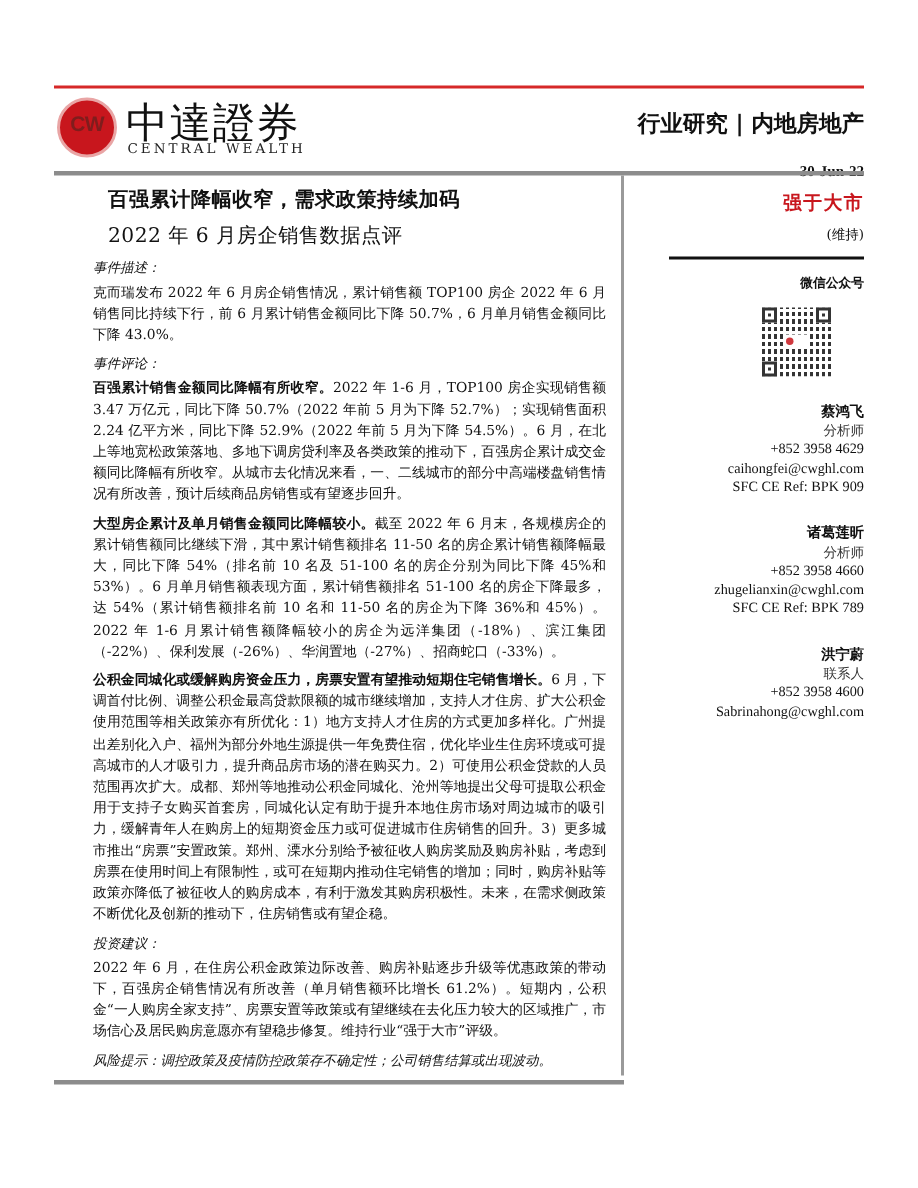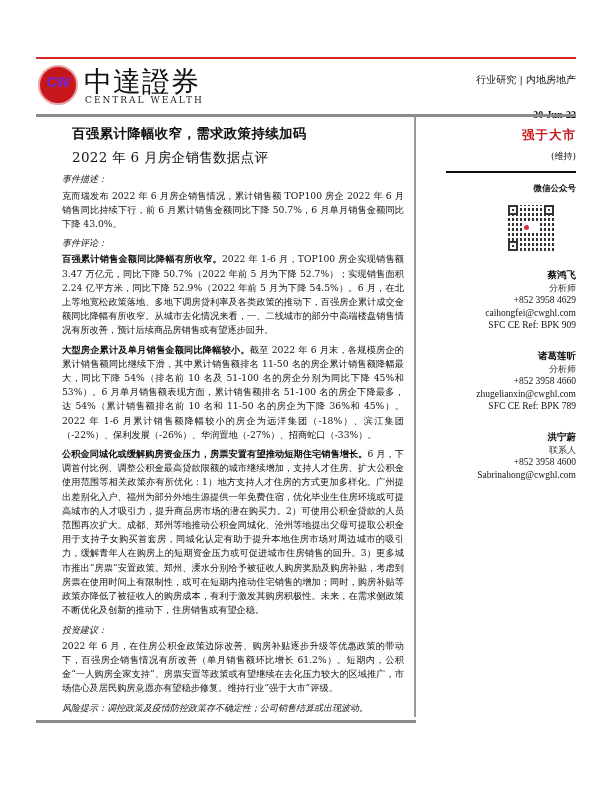--- a/index.html
+++ b/index.html
@@ -2,25 +2,25 @@
 <html><head>
 <meta charset="utf-8">
 <style>
   html, body { margin: 0; padding: 0; background: #ffffff; }
   body { width: 612px; height: 792px; position: relative; overflow: hidden;
          font-family: "DejaVu Serif", "Liberation Serif", serif; color: #111; }
   .topline { position: absolute; left: 36px; top: 57px; width: 540px; height: 2px; background: #d62828; }
   .logo { position: absolute; left: 38px; top: 63px; width: 200px; height: 44px; }
   .logo-circle { position: absolute; left: 0; top: 2px; width: 40px; height: 40px; border-radius: 50%;
                  background: #c8161d; border: 2px solid #e9a5a5; box-sizing: border-box; }
-  .logo-cw { position: absolute; left: 0; top: 11px; width: 40px; text-align: center; color: #6d28d9;
+  .logo-cw { position: absolute; left: 0; top: 11px; width: 40px; text-align: center; color: #7f1d1d;
              font-family: "Liberation Sans", sans-serif; font-size: 14px; font-weight: bold; letter-spacing: -0.5px; }
   .logo-cn { position: absolute; left: 46px; top: 0px; font-size: 28px; letter-spacing: 1px; color: #111; }
   .logo-en { position: absolute; left: 47px; top: 32px; font-size: 9px; letter-spacing: 2px; color: #222; }
-  .right-header-cat { position: absolute; right: 36px; top: 73px; font-size: 10px; font-weight: normal; }
+  .right-header-cat { position: absolute; right: 36px; top: 73px; font-size: 15px; font-weight: bold; }
   .right-header-date { position: absolute; right: 36px; top: 109px; font-size: 10px; font-weight: bold; font-family: "Liberation Serif", serif; }
   .mainline { position: absolute; left: 36px; top: 114px; width: 540px; height: 3px; background: #8c8c8c; }
   .vline { position: absolute; left: 414px; top: 117px; width: 2px; height: 600px; background: #9a9a9a; }
   .content { position: absolute; left: 62px; top: 124px; width: 342px; font-size: 9.2px; line-height: 14.2px; }
   .title1 { font-size: 13.5px; font-weight: bold; margin: 2px 0 6px 10px; letter-spacing: 0.3px; }
   .title2 { font-size: 13.5px; font-weight: normal; margin: 10px 0 8px 10px; letter-spacing: 0.3px; }
   .sec-head { font-style: italic; font-weight: normal; font-size: 9px; margin-top: 4px; margin-bottom: 2px; }
   .para { text-align: justify; margin: 0 0 5px 0; }
   .para b { font-weight: bold; }
   .risk { font-style: italic; font-size: 9px; margin-top: 2px; }

